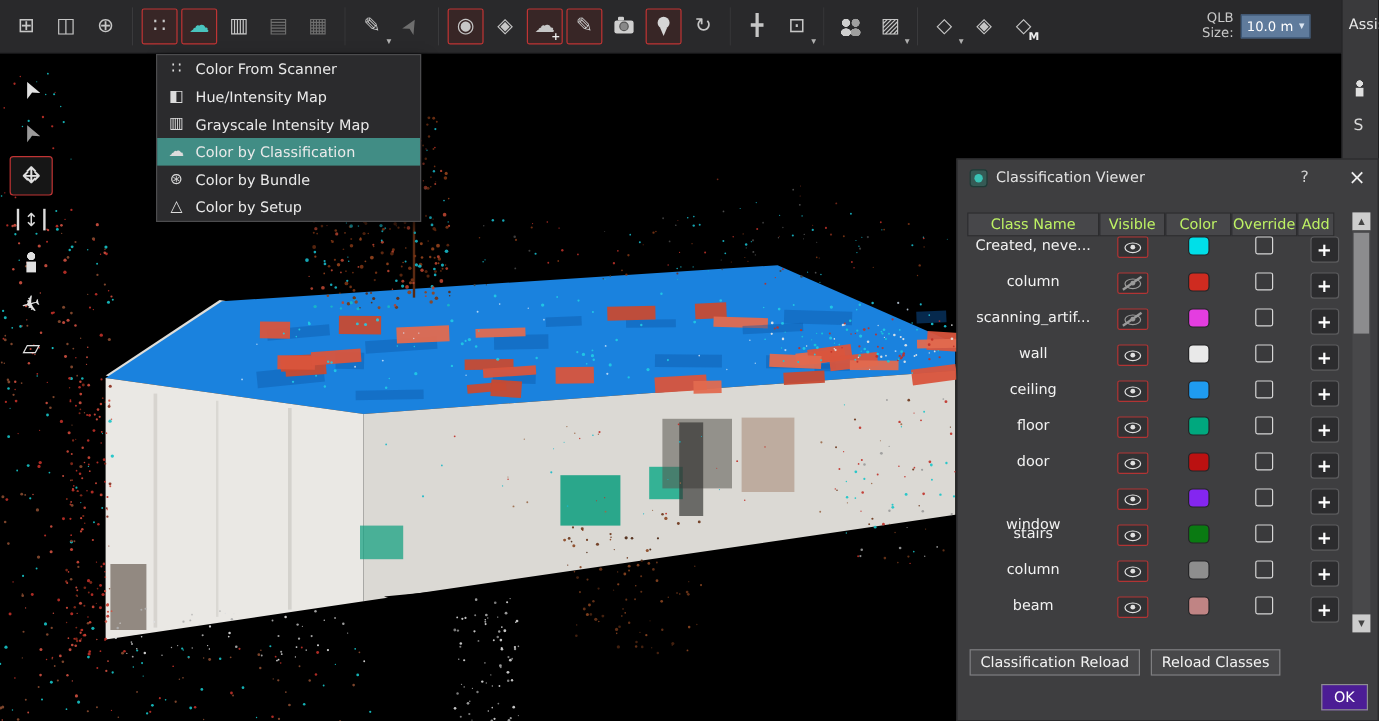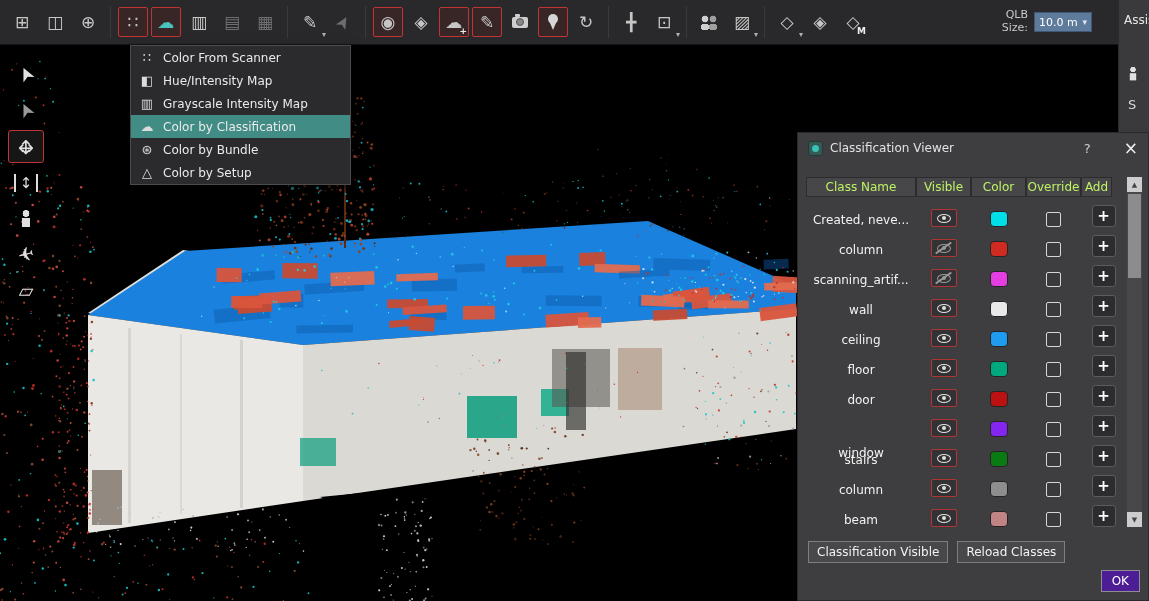--- a/index.html
+++ b/index.html
@@ -80,21 +80,21 @@
     border:1px solid #1e3a36;position:relative;}
   .title-icon::after{content:'';position:absolute;inset:3px;border-radius:50%;background:#39c2b4;}
   .ctitle-text{flex:1;color:#e2e2e2;}
   .thelp{color:#cfcfcf;font-size:13px;margin-right:26px;}
   .tclose{color:#f0f0f0;font-size:17px;line-height:1;}
   .chead{position:absolute;left:8px;top:44px;display:flex;}
   .hcell{height:20px;background:#47474a;border:1px solid #2c2c2e;display:flex;align-items:center;
     justify-content:center;color:#bef264;font-size:12px;}
   .crows{position:absolute;left:8px;top:64px;}
   .crow{height:30px;display:flex;align-items:center;}
-  .ccell{display:flex;align-items:flex-end;justify-content:center;height:100%;}
+  .ccell{display:flex;align-items:flex-start;justify-content:center;height:100%;}
   .cname{color:#f2f2f2;white-space:nowrap;overflow:hidden;}
   .eyebtn{width:26px;height:18px;background:#323234;border:1.5px solid #b23434;border-radius:2px;
     display:flex;align-items:center;justify-content:center;position:relative;}
   .eyeshape{width:14px;height:9px;border:1.5px solid #e0e0e0;border-radius:50%;position:relative;}
   .eyeshape::after{content:'';position:absolute;left:50%;top:50%;transform:translate(-50%,-50%);
     width:4px;height:4px;background:#e0e0e0;border-radius:50%;}
   .eyebtn.hidden .eyeshape{border-color:#9a9a9a;}
   .eyebtn.hidden .eyeshape::after{background:#9a9a9a;}
   .eyebtn.hidden::after{content:'';position:absolute;width:19px;height:2px;background:#9a9a9a;
     transform:rotate(-35deg);}
@@ -1975,19 +1975,19 @@
         </div>
       </div>
     <div class="vscroll">
       <div class="varrow up">▲</div>
       <div class="vtrack">
         <div class="vthumb"></div>
       </div>
       <div class="varrow down">▼</div>
     </div>
     <div class="cbtns">
-      <button class="cbtn">Classification Visible</button>
+      <button class="cbtn">Classification Reload</button>
       <button class="cbtn">Reload Classes</button>
     </div>
     <button class="okbtn">OK</button>
   </div>
 
 </div>
 
 </body></html>

